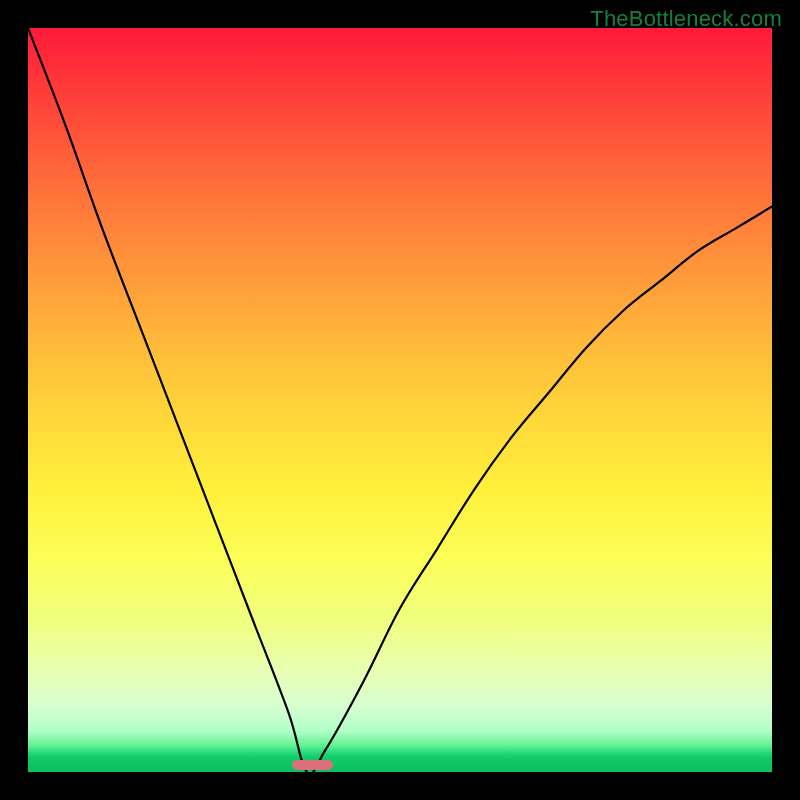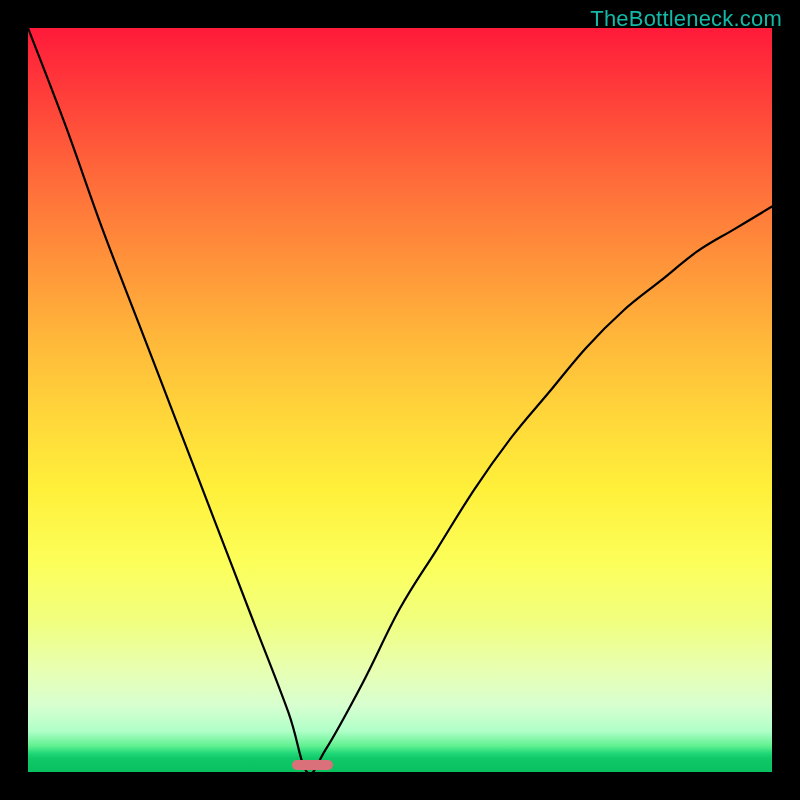--- a/index.html
+++ b/index.html
@@ -39,21 +39,21 @@
       #60f090 96.5%,
       #20d878 97.5%,
       #10c868 98.2%,
       #08c060 100%
     );
   }
   .watermark {
     position: absolute;
     top: 6px;
     right: 18px;
-    color: #14b8a6;
+    color: #15803d;
     font-size: 22px;
     font-weight: 500;
     letter-spacing: 0.2px;
     z-index: 10;
   }
   .curve-svg {
     position: absolute;
     left: 0;
     top: 0;
     width: 744px;

